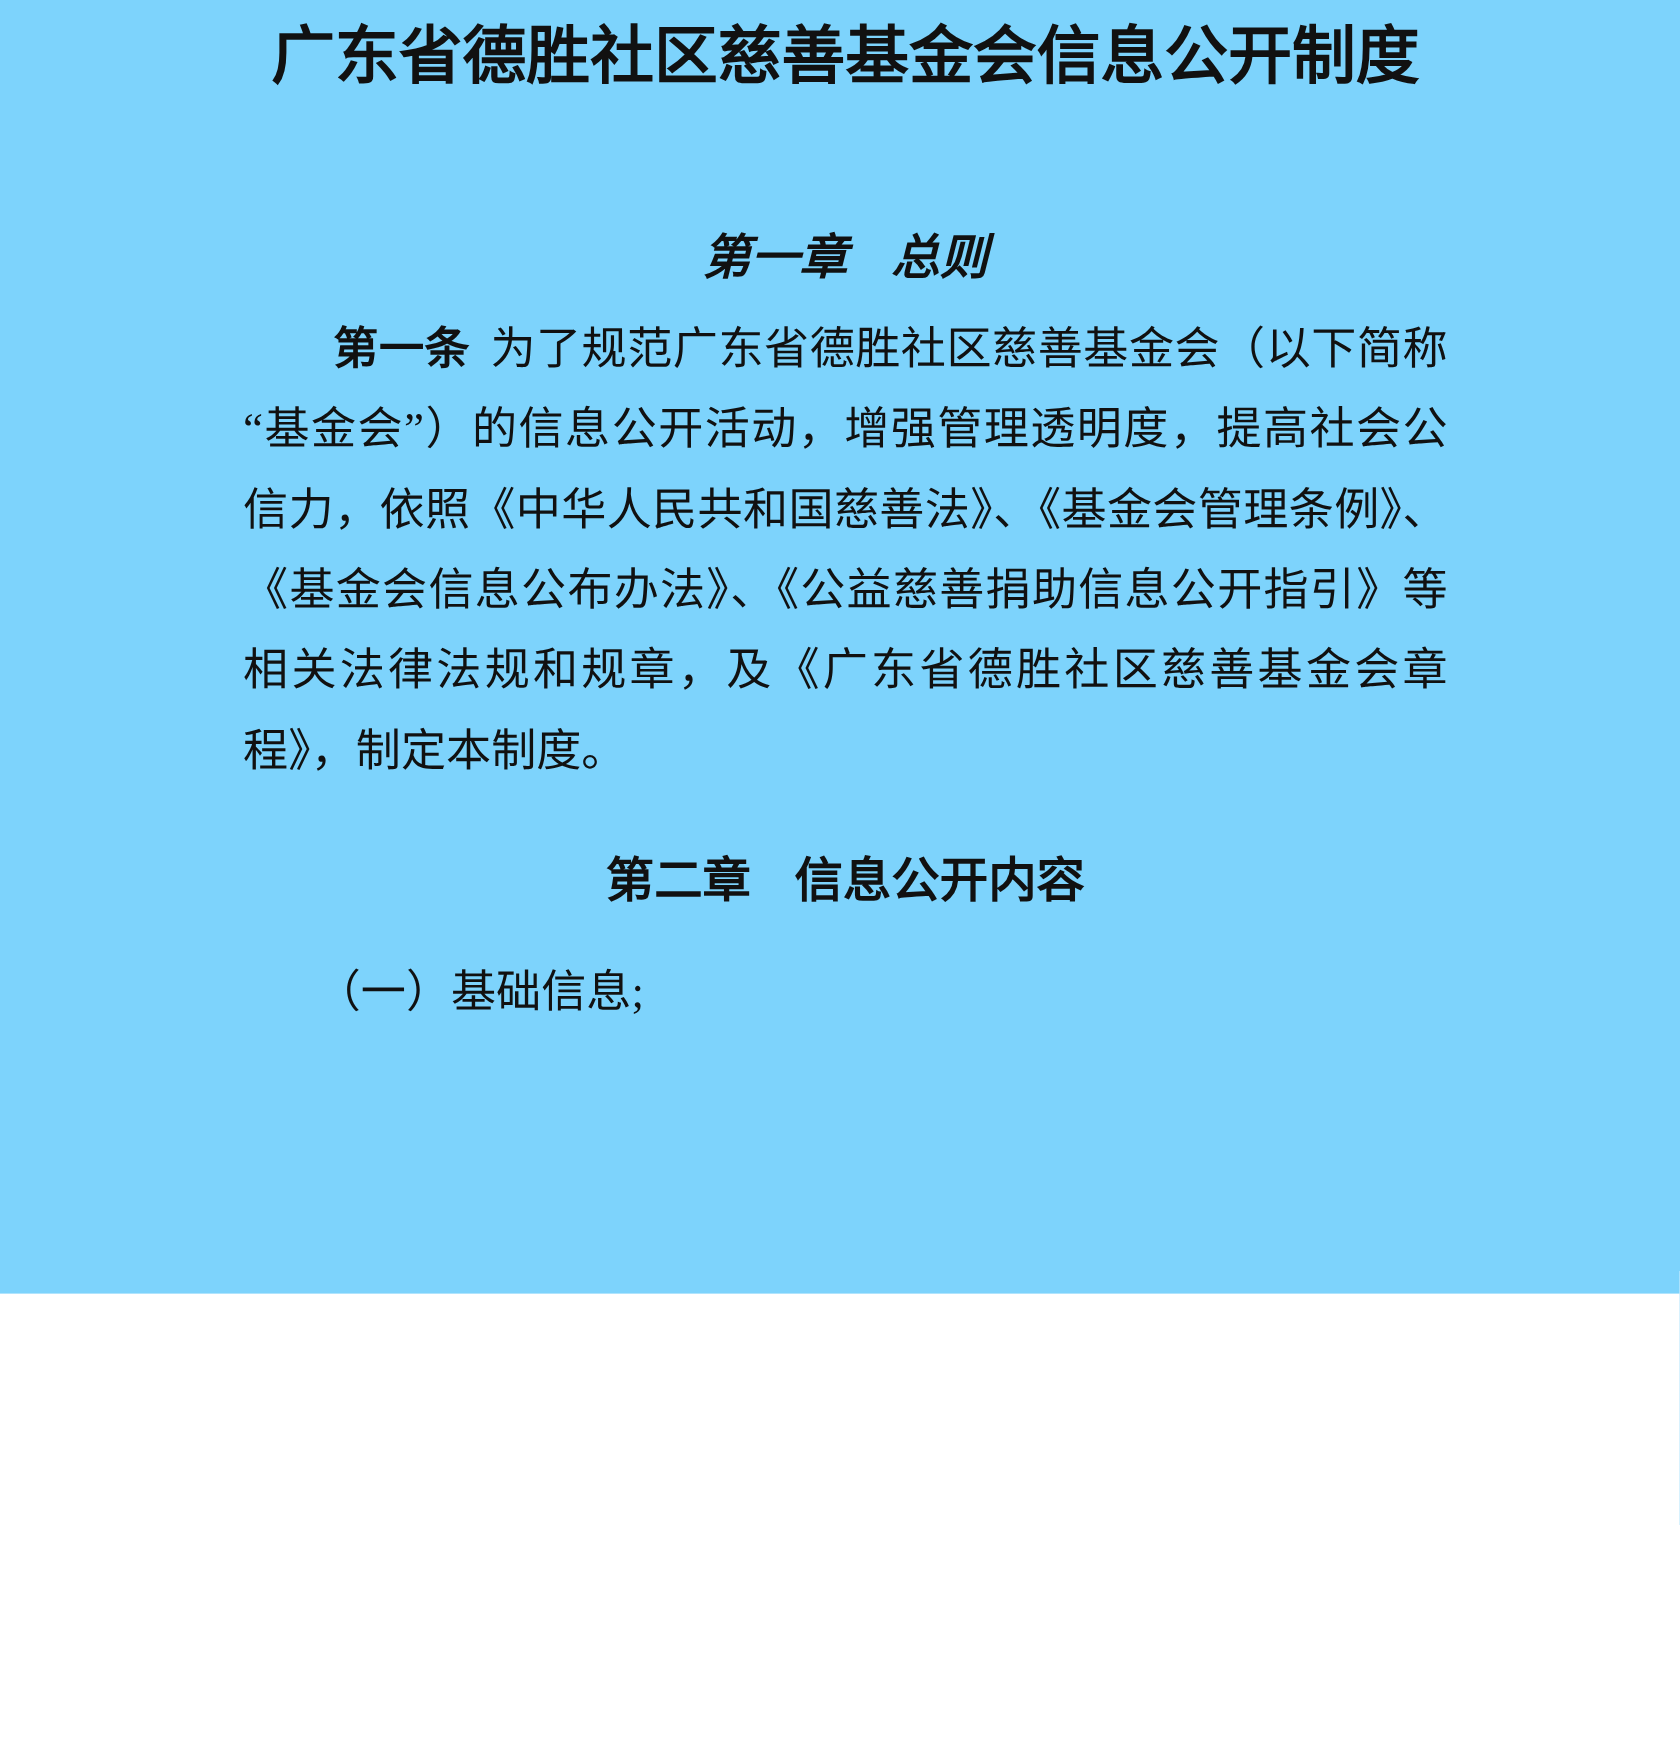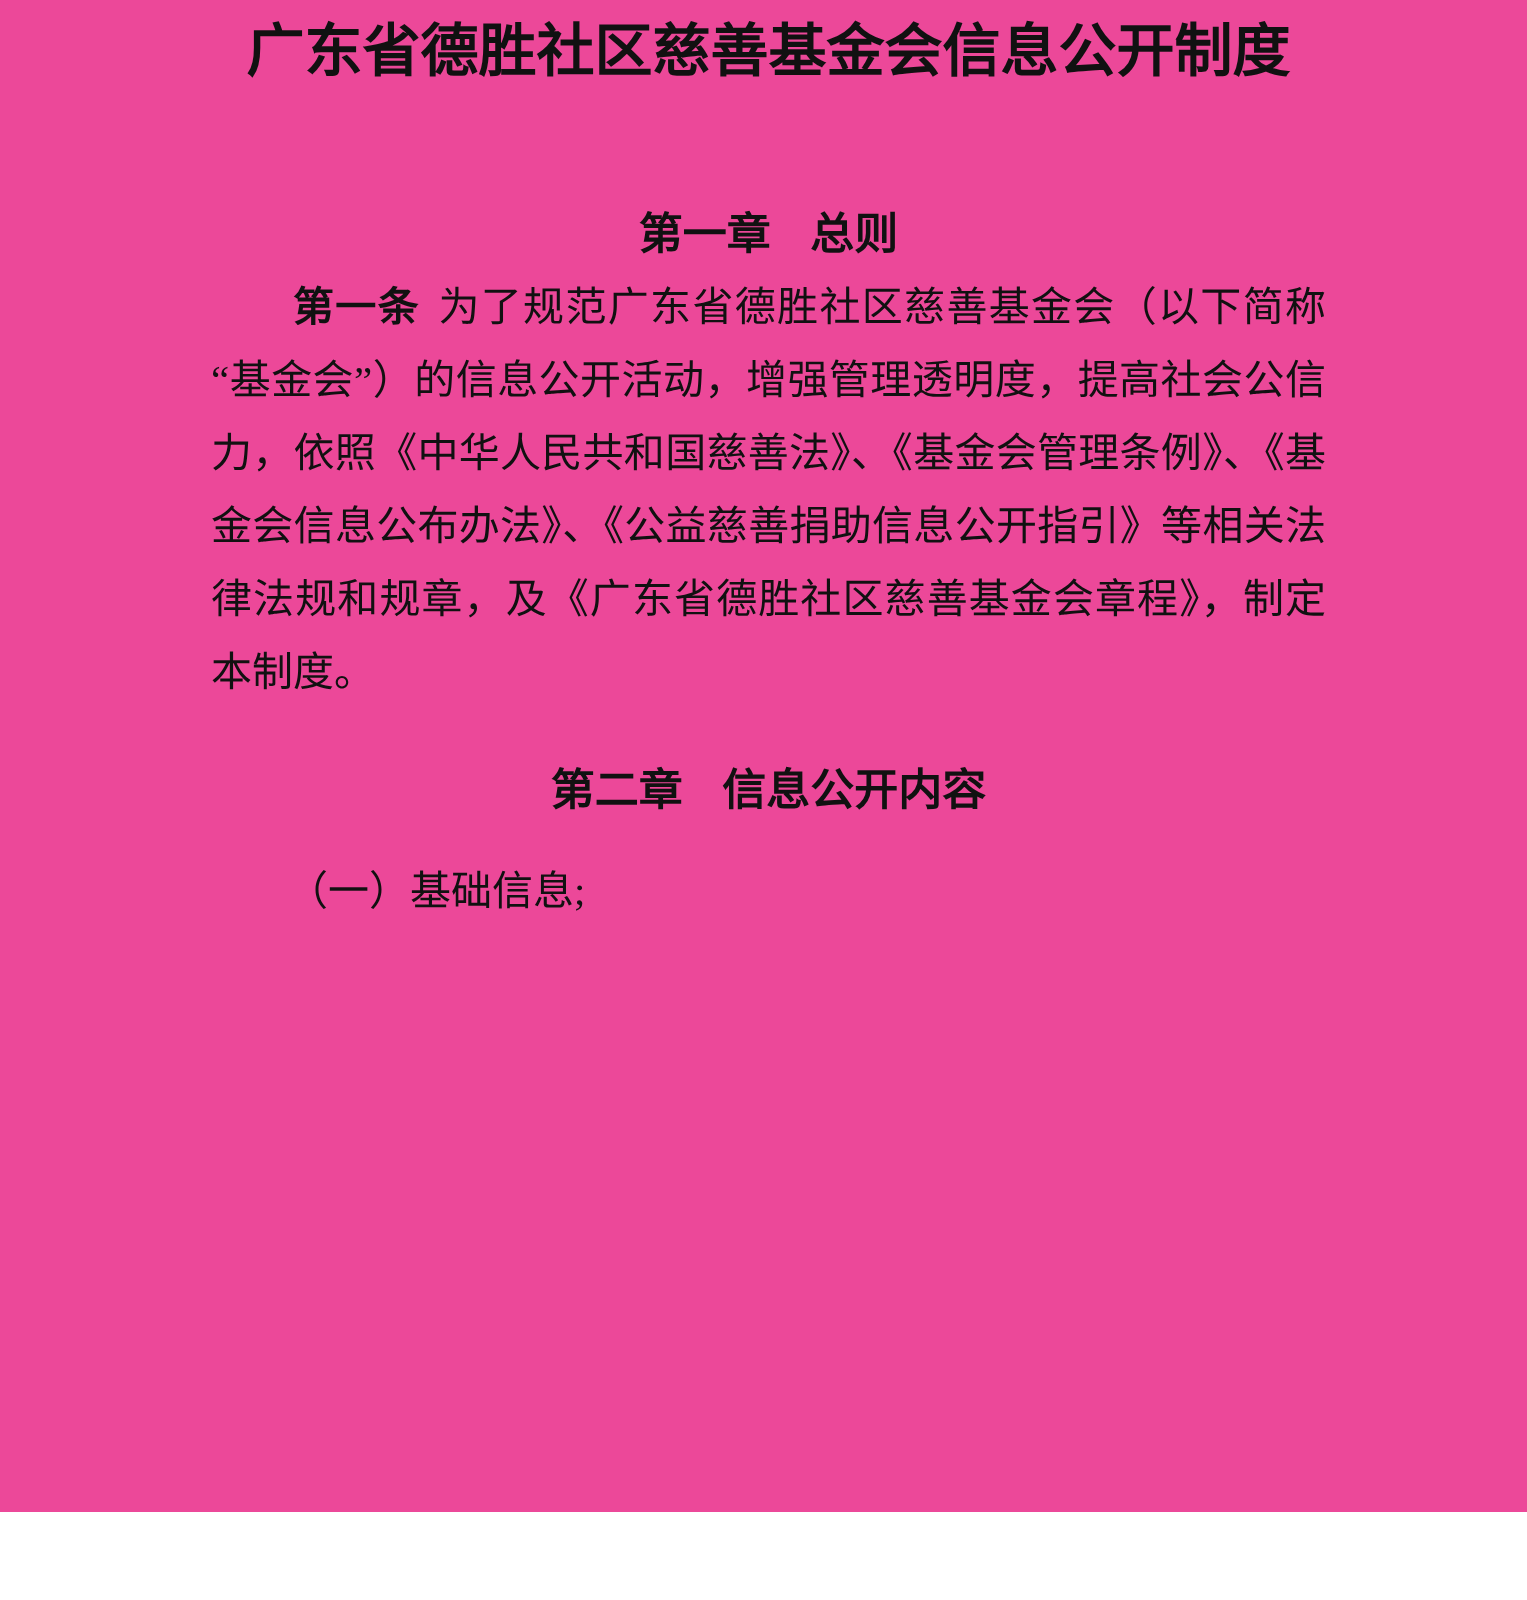--- a/index.html
+++ b/index.html
@@ -10,23 +10,23 @@
     width: 1527px;
     height: 1600px;
     background: #ffffff;
     color: #111111;
     overflow: hidden;
     font-family: "Liberation Serif", "DejaVu Serif", serif;
   }
   .page {
     box-sizing: border-box;
     width: 1527px;
-    height: 1512px;
+    height: 1176px;
     padding: 14px 195px 0 205px;
-    background: #ec4899;
+    background: #7dd3fc;
   }
   .doc-title {
     margin: 0;
     font-size: 58px;
     font-weight: 700;
     line-height: 76px;
     text-align: center;
     letter-spacing: 0;
   }
   .chapter-heading {
@@ -34,27 +34,28 @@
     font-size: 44px;
     font-weight: 700;
     line-height: 60px;
     text-align: center;
   }
   .chapter-heading .chapter-number {
     margin-right: 0.9em;
   }
   #chapter-1-heading {
     margin-top: 115px;
+    font-style: italic;
   }
   #chapter-2-heading {
     margin-top: 52px;
     margin-bottom: 34px;
   }
   .para {
-    margin: 6px;
+    margin: 16px;
     font-size: 41px;
     line-height: 73px;
     text-align: justify;
     text-indent: 2em;
   }
   .article-label {
     font-weight: 700;
     margin-right: 0.45em;
   }
   .list-item {

